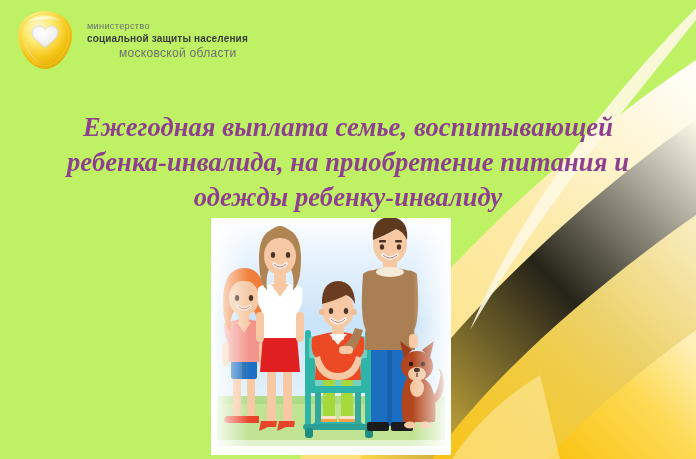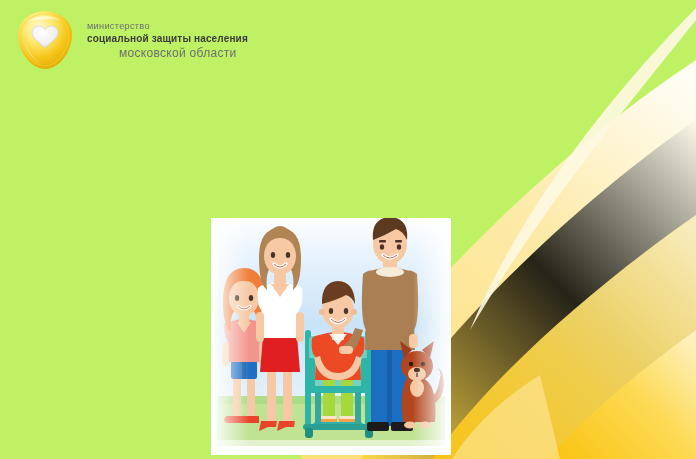--- a/index.html
+++ b/index.html
@@ -152,20 +152,25 @@
                  C44 30 38 33 31 40 Z" fill="url(#heartG)" stroke="#cfd1d5" stroke-width="0.7"></path>
       </svg>
     </div>
     <div class="brand-text">
       <div class="brand-line1">министерство</div>
       <div class="brand-line2">социальной защиты населения</div>
       <div class="brand-line3">московской области</div>
     </div>
   </div>
 
+  <h1 class="headline">
+    <span class="ln">Ежегодная выплата семье, воспитывающей</span>
+    <span class="ln">ребенка-инвалида, на приобретение питания и</span>
+    <span class="ln">одежды ребенку-инвалиду</span>
+  </h1>
 
   <div class="illus">
     <svg width="240" height="237" viewBox="0 0 240 237" xmlns="http://www.w3.org/2000/svg">
       <defs>
         <linearGradient id="skyG" x1="0" y1="0" x2="0" y2="1">
           <stop offset="0%" stop-color="#ffffff"></stop>
           <stop offset="14%" stop-color="#eaf4fd"></stop>
           <stop offset="45%" stop-color="#c9e3f7"></stop>
           <stop offset="80%" stop-color="#e7f3fc"></stop>
           <stop offset="100%" stop-color="#ffffff"></stop>

